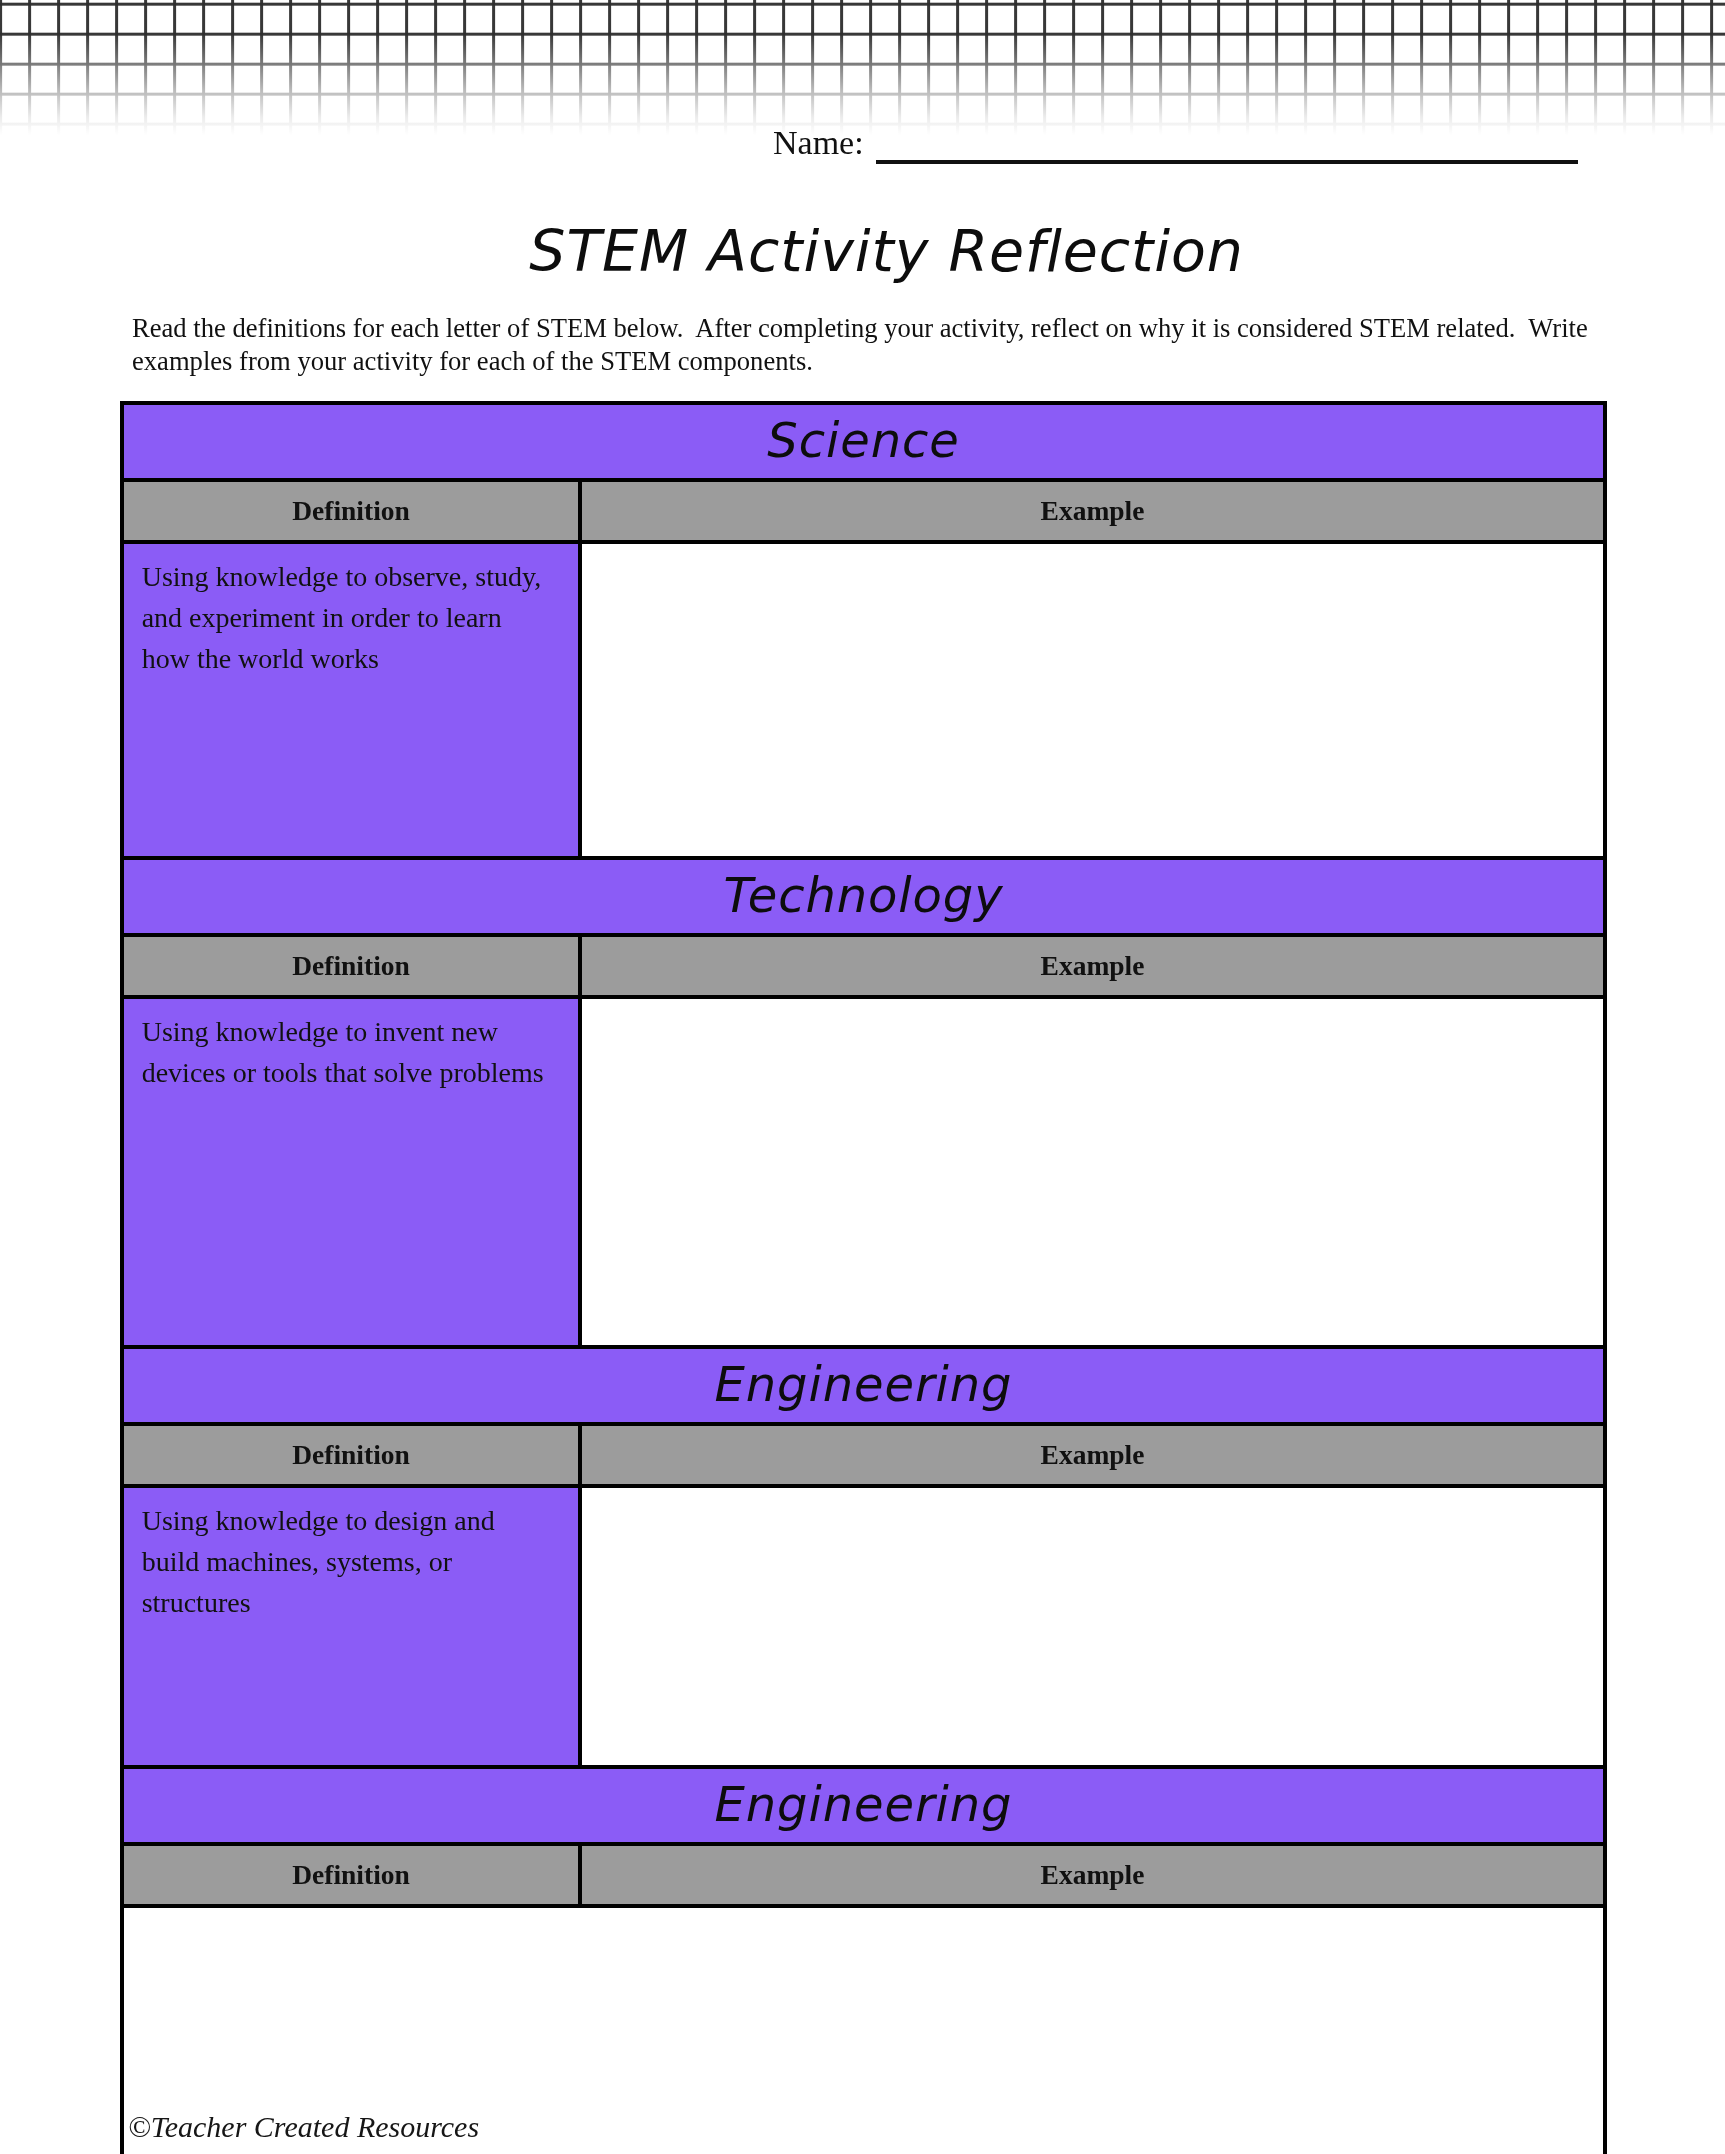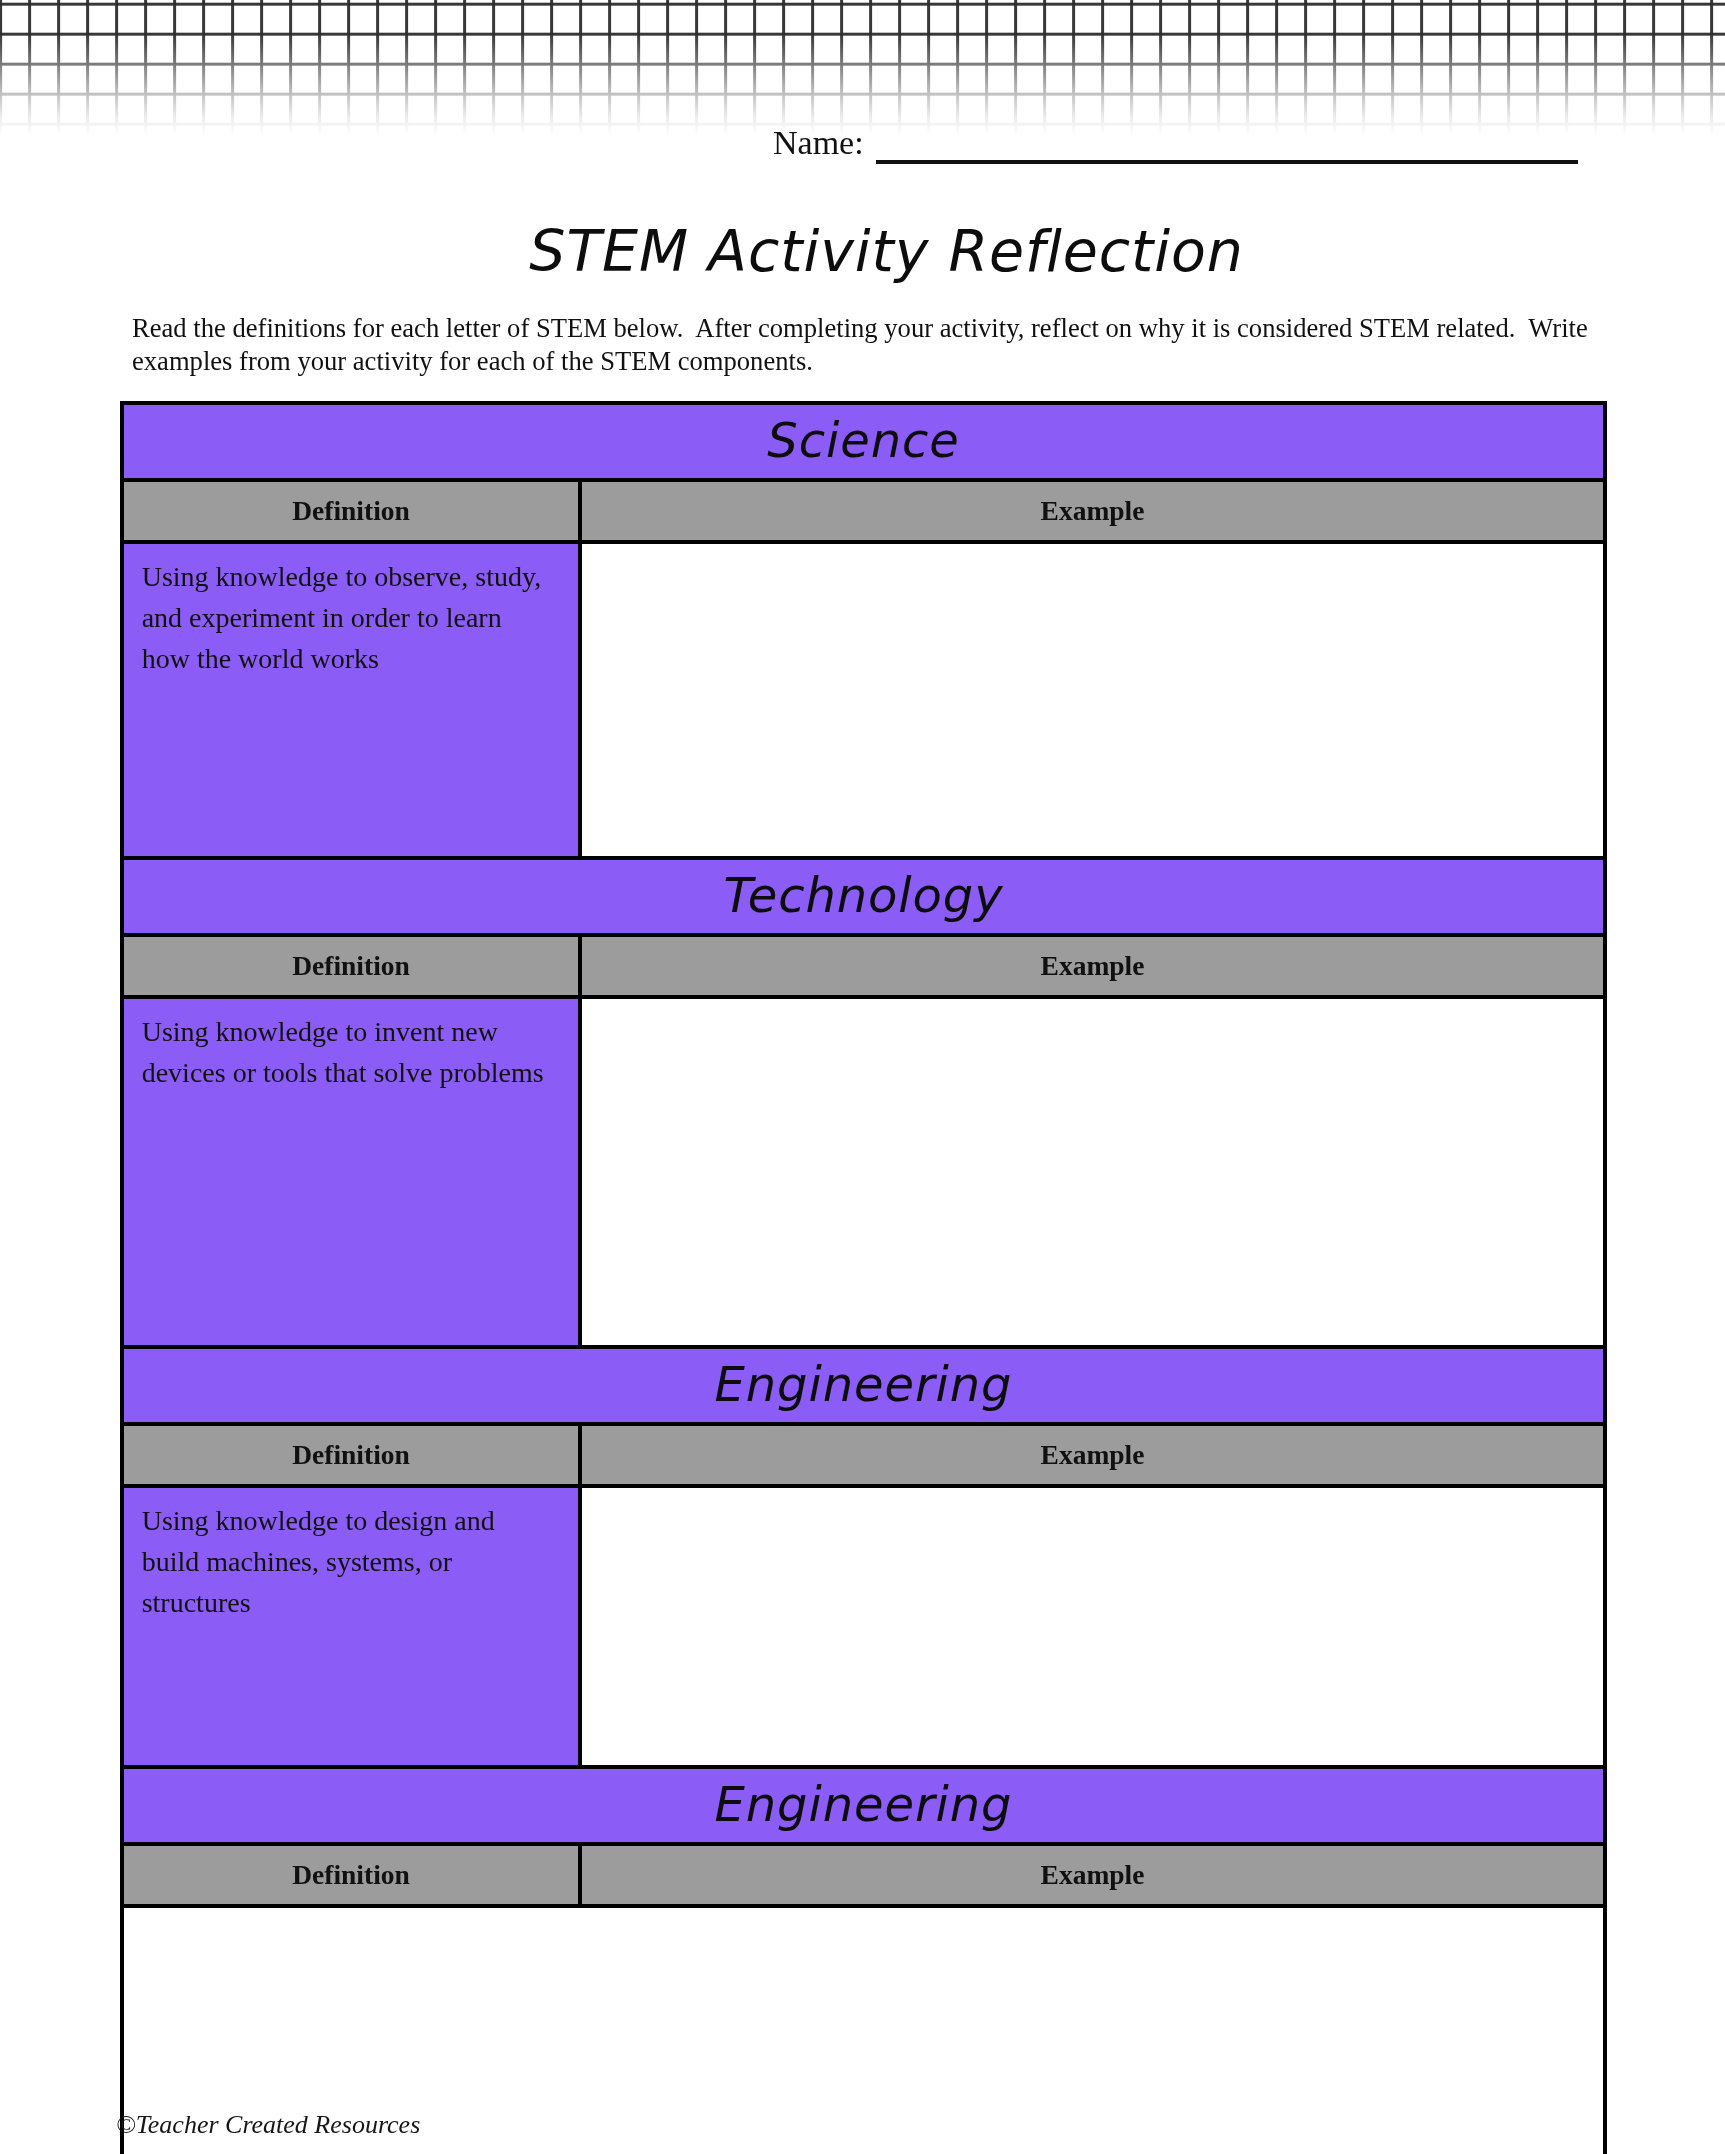--- a/index.html
+++ b/index.html
@@ -137,23 +137,23 @@
   .def-text {
     padding: 11.5px 32px 0 17.7px;
     font-size: 28px;
     line-height: 41px;
     color: #111;
   }
   .example-cell { background: #fff; }
 
   .footer {
     position: absolute;
-    top: 2110px; left: 116px;
+    top: 2110px; left: 128px;
     font-style: italic;
-    font-size: 26px;
+    font-size: 30px;
     color: #161616;
     text-align: center;
   }
 </style>
 </head>
 <body>
 
 <div class="page">
 
   <div class="grid-paper"></div>

